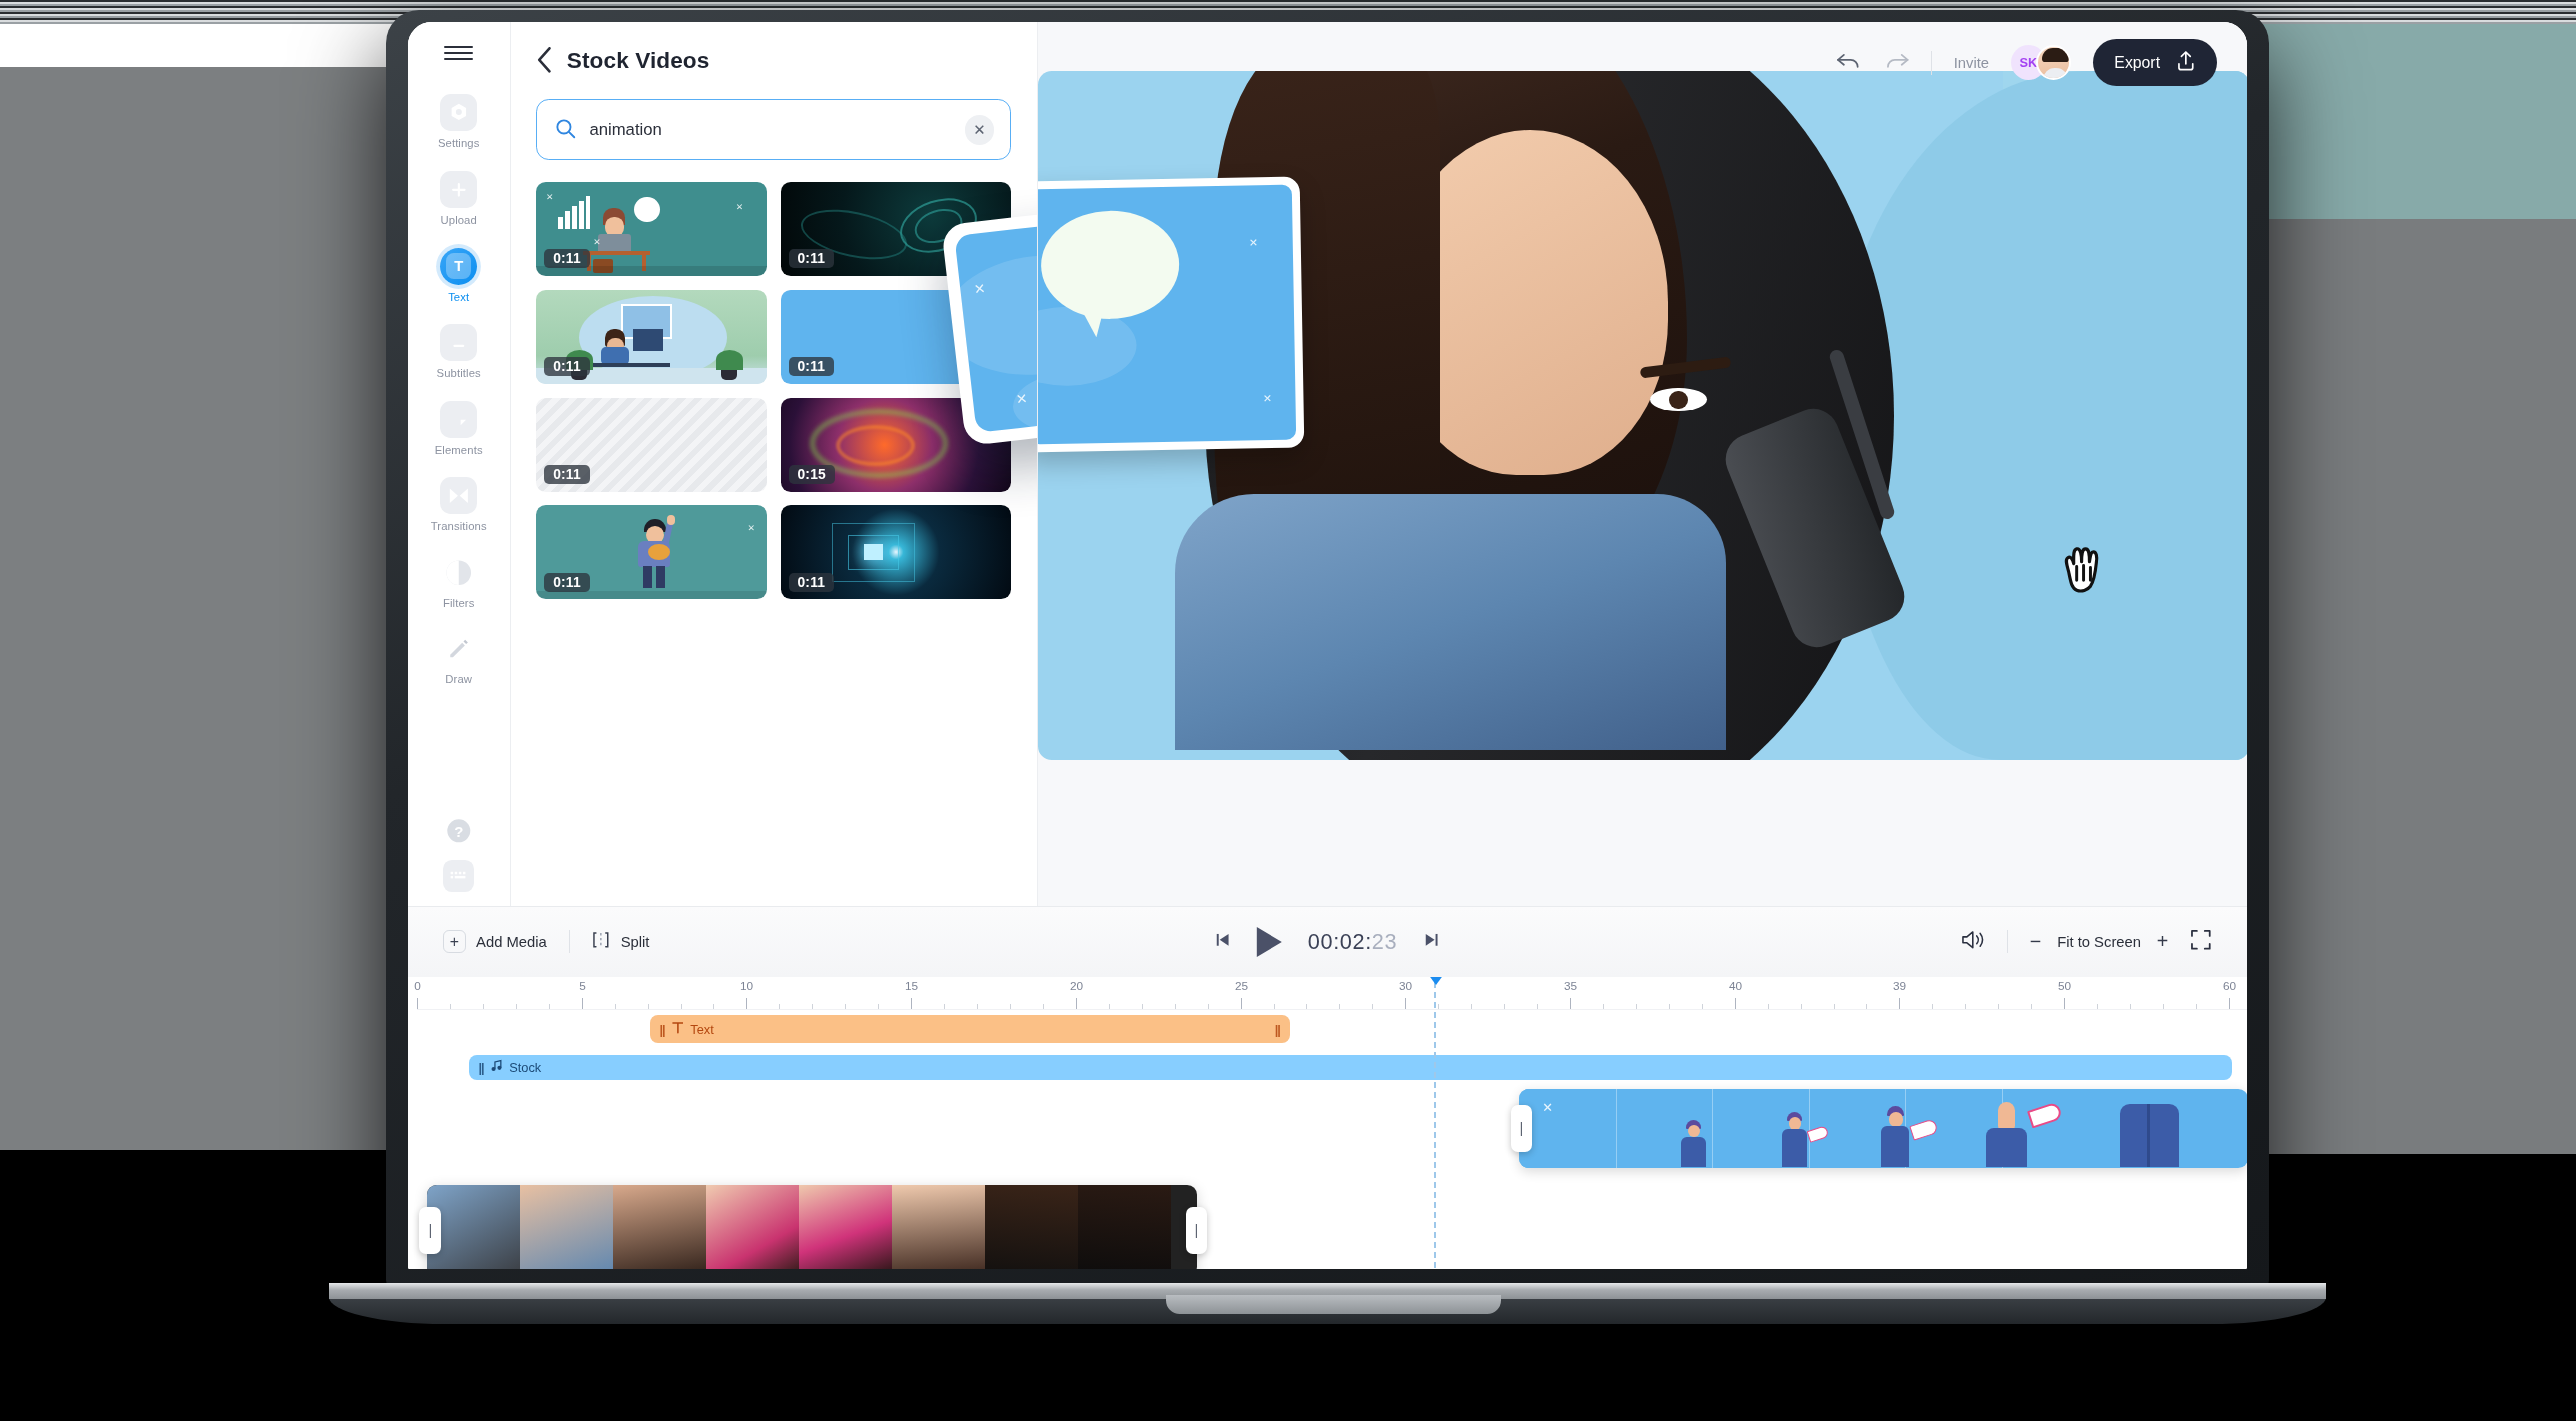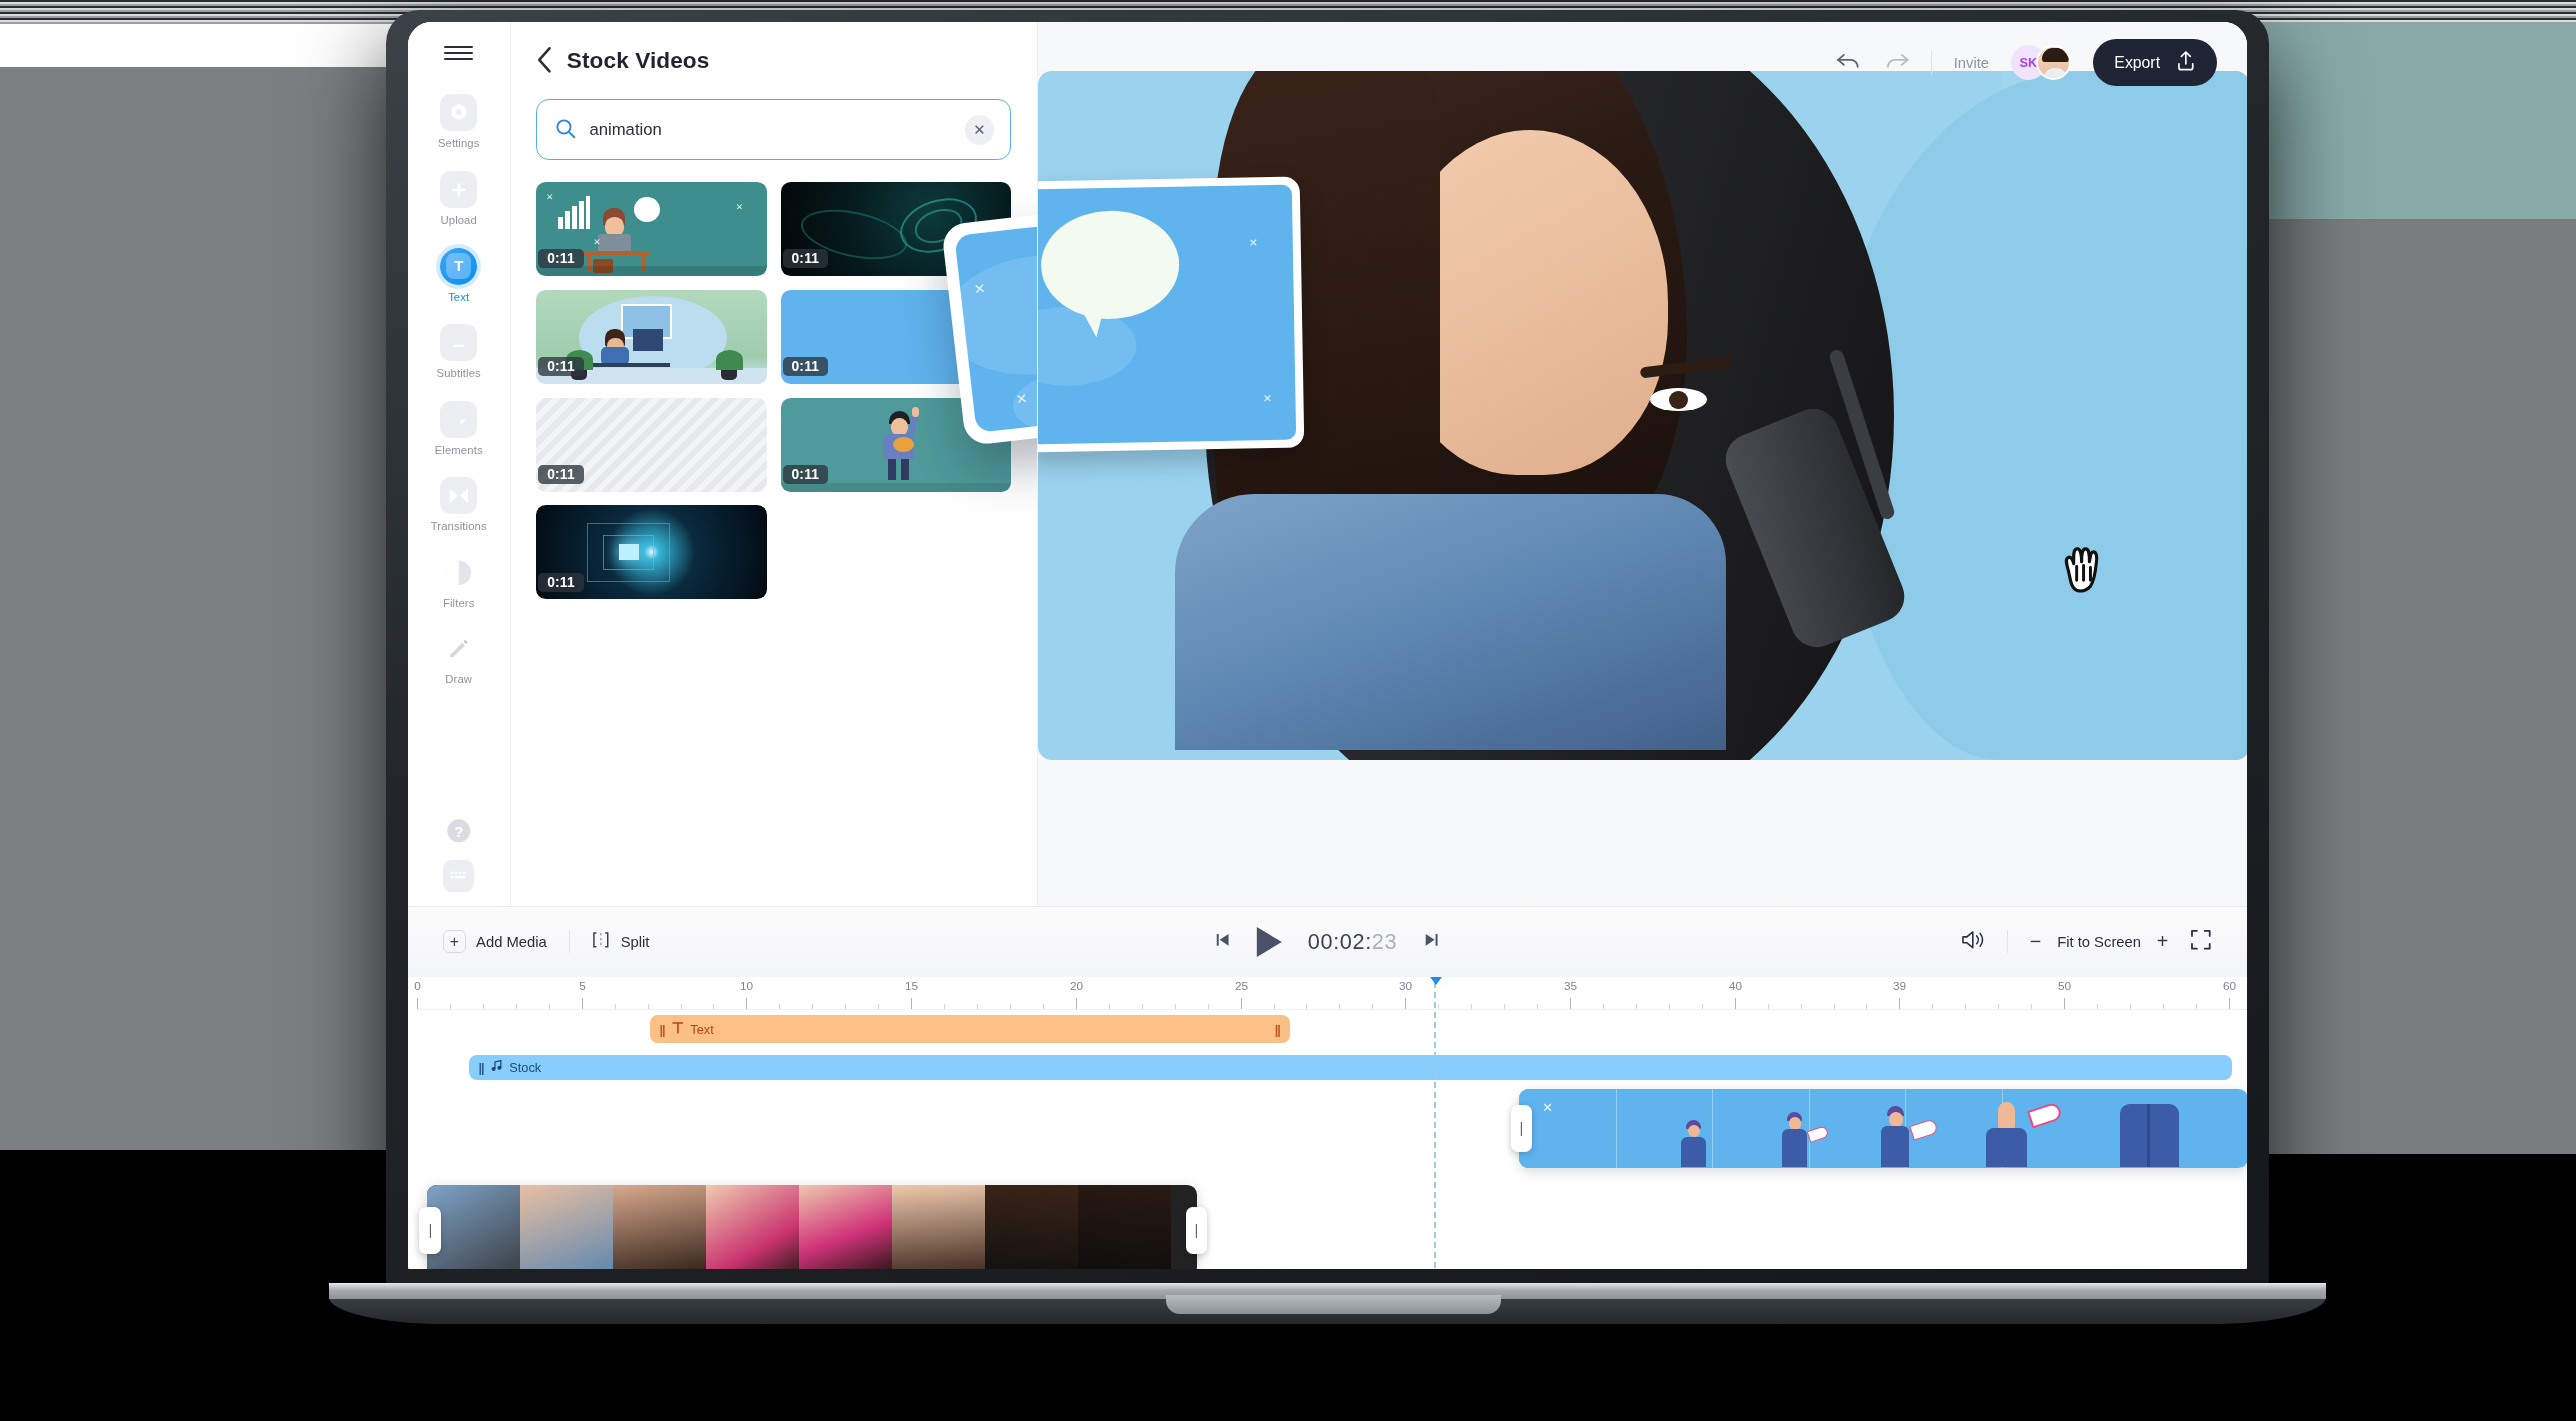--- a/index.html
+++ b/index.html
@@ -71,21 +71,21 @@
   .back-chev { cursor: pointer; color: #2b2f3a; }
   .panel-title { font-size: 22.6px; font-weight: 700; color: #1f2430; letter-spacing: 0.1px; }
   .search-wrap { margin: 23.6px 25.6px 0 25.6px; height: 61px; border: 1.6px solid #58aef5; border-radius: 12.8px;
                  display: flex; align-items: center; gap: 13.8px; padding: 0 15.8px 0 17.7px; background: #fff; }
   .search-input { flex: 1; border: none; outline: none; font-size: 16.7px; color: #2b2f3a;
                   font-family: "Liberation Sans", sans-serif; background: transparent; }
   .search-clear { width: 29.5px; height: 29.5px; border-radius: 50%; background: #eef0f3; color: #5d6472;
                   display: flex; align-items: center; justify-content: center; font-size: 14.8px; cursor: pointer; }
   .grid { margin: 21.7px 0 0 0; padding: 0 25.6px; display: grid; grid-template-columns: 1fr 1fr; gap: 13.8px; }
   .vcard { position: relative; width: 100%; height: 94px; border-radius: 9.8px; overflow: hidden; cursor: pointer; }
-  .dur { position: absolute; left: 2px; bottom: 7.9px; background: rgba(45,52,62,.78); color: #fff;
+  .dur { position: absolute; left: 8px; bottom: 7.9px; background: rgba(45,52,62,.78); color: #fff;
          font-size: 13.8px; font-weight: 600; padding: 2px 8.9px; border-radius: 4.9px; letter-spacing: 0.2px; }
 
   
   .th-teal  { background: #3f8e8e; }
   .th-dark  { background: radial-gradient(circle at 65% 35%, #0d3b3c 0%, #05181b 55%, #020708 100%); }
   .th-green { background: linear-gradient(180deg,#b3d9bd 0%, #9ecdad 70%, #cfe4ee 100%); }
   .th-blue  { background: #ffffff; }
   .th-neb   { background: radial-gradient(circle at 45% 50%, #ff6a2a 0%, #8d2f6a 35%, #2b1038 70%, #120618 100%); }
   .th-teal2 { background: #4f9a9a; }
   .th-sky   { background: linear-gradient(180deg,#f2c0ca 0%, #c5a5d8 45%, #7a6f9e 75%, #5a5878 100%); }
@@ -394,20 +394,25 @@
             <div class="vcard th-hatch">
               <div style="position:absolute;inset:0;background:#5fb4ee;border-radius:7.9px"></div>
               <div class="dur">0:11</div>
             </div>
 
 
             <div class="vcard th-hatch">
               <div class="dur">0:11</div>
             </div>
 
+            <div class="vcard th-neb">
+              <div style="position:absolute;left:29.5px;top:11.8px;width:138px;height:69px;border-radius:50%;border:5.9px solid rgba(130,230,70,.45);filter:blur(2px)"></div>
+              <div style="position:absolute;left:55px;top:27.6px;width:79px;height:41px;border-radius:50%;border:4.9px solid rgba(255,140,40,.5);filter:blur(1px)"></div>
+              <div class="dur">0:15</div>
+            </div>
 
             <div class="vcard th-teal2">
               <div style="position:absolute;left:108px;top:13.8px;width:21.7px;height:12.8px;border-radius:10.8px 10.8px 0 0;background:#1f1f28"></div>
               <div style="position:absolute;left:110px;top:20.7px;width:17.7px;height:17.7px;border-radius:8.9px;background:#f0c09c"></div>
               <div style="position:absolute;left:102px;top:36px;width:31.5px;height:25.6px;background:#6a7fc0;border-radius:5.9px 5.9px 3px 3px"></div>
               <div style="position:absolute;left:112px;top:39px;width:21.7px;height:15.8px;border-radius:50%;background:#e8a13c"></div>
               <div style="position:absolute;left:129px;top:15.8px;width:5.9px;height:23.6px;background:#6a7fc0;border-radius:3.9px;transform:rotate(12deg)"></div>
               <div style="position:absolute;left:131px;top:9.8px;width:7.9px;height:9.8px;border-radius:3.9px;background:#f0c09c"></div>
               <div style="position:absolute;left:107px;top:61px;width:8.9px;height:21.7px;background:#2f3b63"></div>
               <div style="position:absolute;left:120px;top:61px;width:8.9px;height:21.7px;background:#2f3b63"></div>

